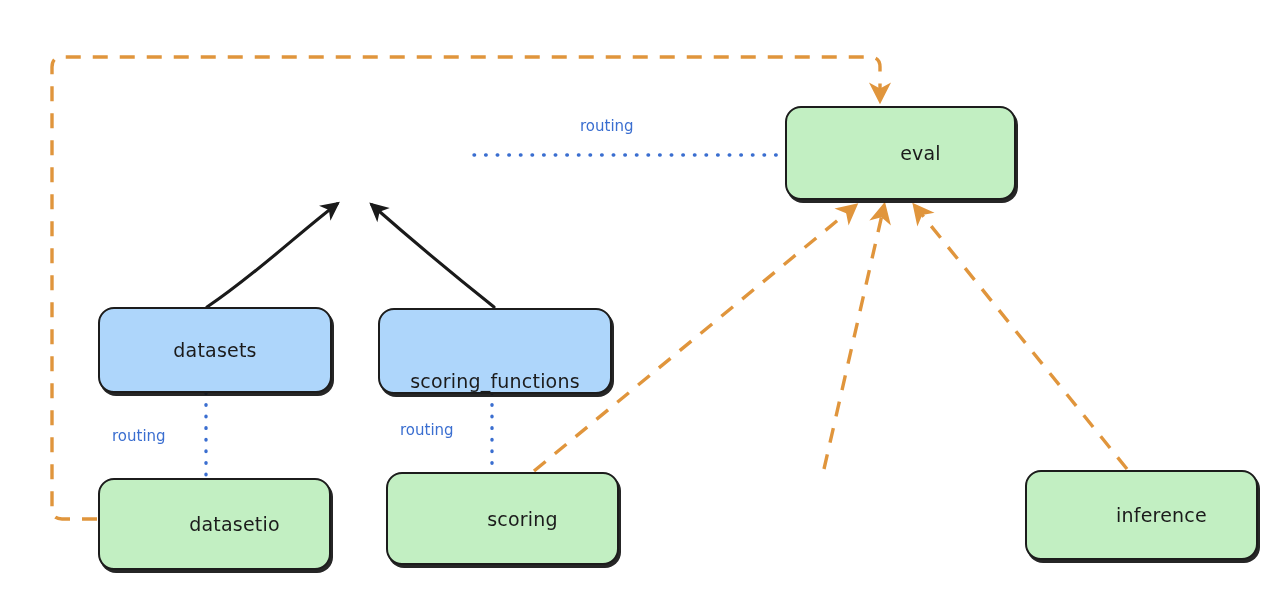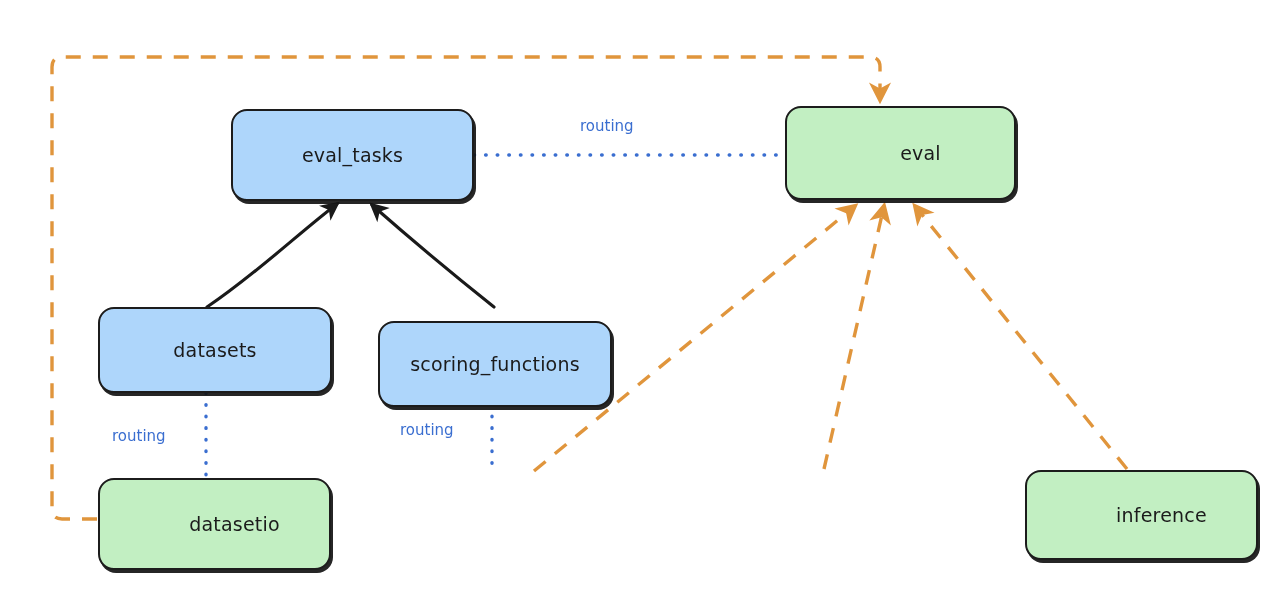--- a/index.html
+++ b/index.html
@@ -89,40 +89,40 @@
 
     <path d="M 97 519 L 62 519 Q 52 519 52 509 L 52 67 Q 52 57 62 57 L 870 57 Q 880 57 880 67 L 880 100" fill="none" stroke="#e0953c" stroke-width="3.4" stroke-linecap="butt" stroke-dasharray="15 12" marker-end="url(#arrow-orange)"></path>
 
     <path d="M 534 471 L 855 206" fill="none" stroke="#e0953c" stroke-width="3.4" stroke-linecap="butt" stroke-dasharray="15 12" marker-end="url(#arrow-orange)"></path>
 
     <path d="M 824 469 L 884 206" fill="none" stroke="#e0953c" stroke-width="3.4" stroke-linecap="butt" stroke-dasharray="15 12" marker-end="url(#arrow-orange)"></path>
 
     <path d="M 1127 469 L 915 206" fill="none" stroke="#e0953c" stroke-width="3.4" stroke-linecap="butt" stroke-dasharray="15 12" marker-end="url(#arrow-orange)"></path>
   </svg>
 
-  <div class="node api" style="left:231px; top:109px; width:243px; height:92px;">
-    <span class="node-label">eval_tasks</span>
-  </div>
 
   <div class="node provider" style="left:785px; top:106px; width:231px; height:94px;">
     <span class="node-label">eval</span>
   </div>
 
   <div class="node api" style="left:98px; top:307px; width:234px; height:86px;">
     <span class="node-label">datasets</span>
   </div>
 
-  <div class="node api" style="left:378px; top:321px; width:234px; height:86px;">
+  <div class="node api" style="left:378px; top:308px; width:234px; height:86px;align-items:flex-end;">
     <span class="node-label">scoring_functions</span>
   </div>
 
   <div class="node provider" style="left:98px; top:478px; width:233px; height:92px;">
     <span class="node-label">datasetio</span>
   </div>
 
+  <div class="node provider" style="left:386px; top:472px; width:233px; height:93px;">
+    <span class="node-label">scoring</span>
+  </div>
 
 
   <div class="node provider" style="left:1025px; top:470px; width:233px; height:90px;">
     <span class="node-label">inference</span>
   </div>
 
   <div class="edge-label" style="left:578px; top:117px;">routing</div>
 
   <div class="edge-label" style="left:110px; top:427px;">routing</div>
 

